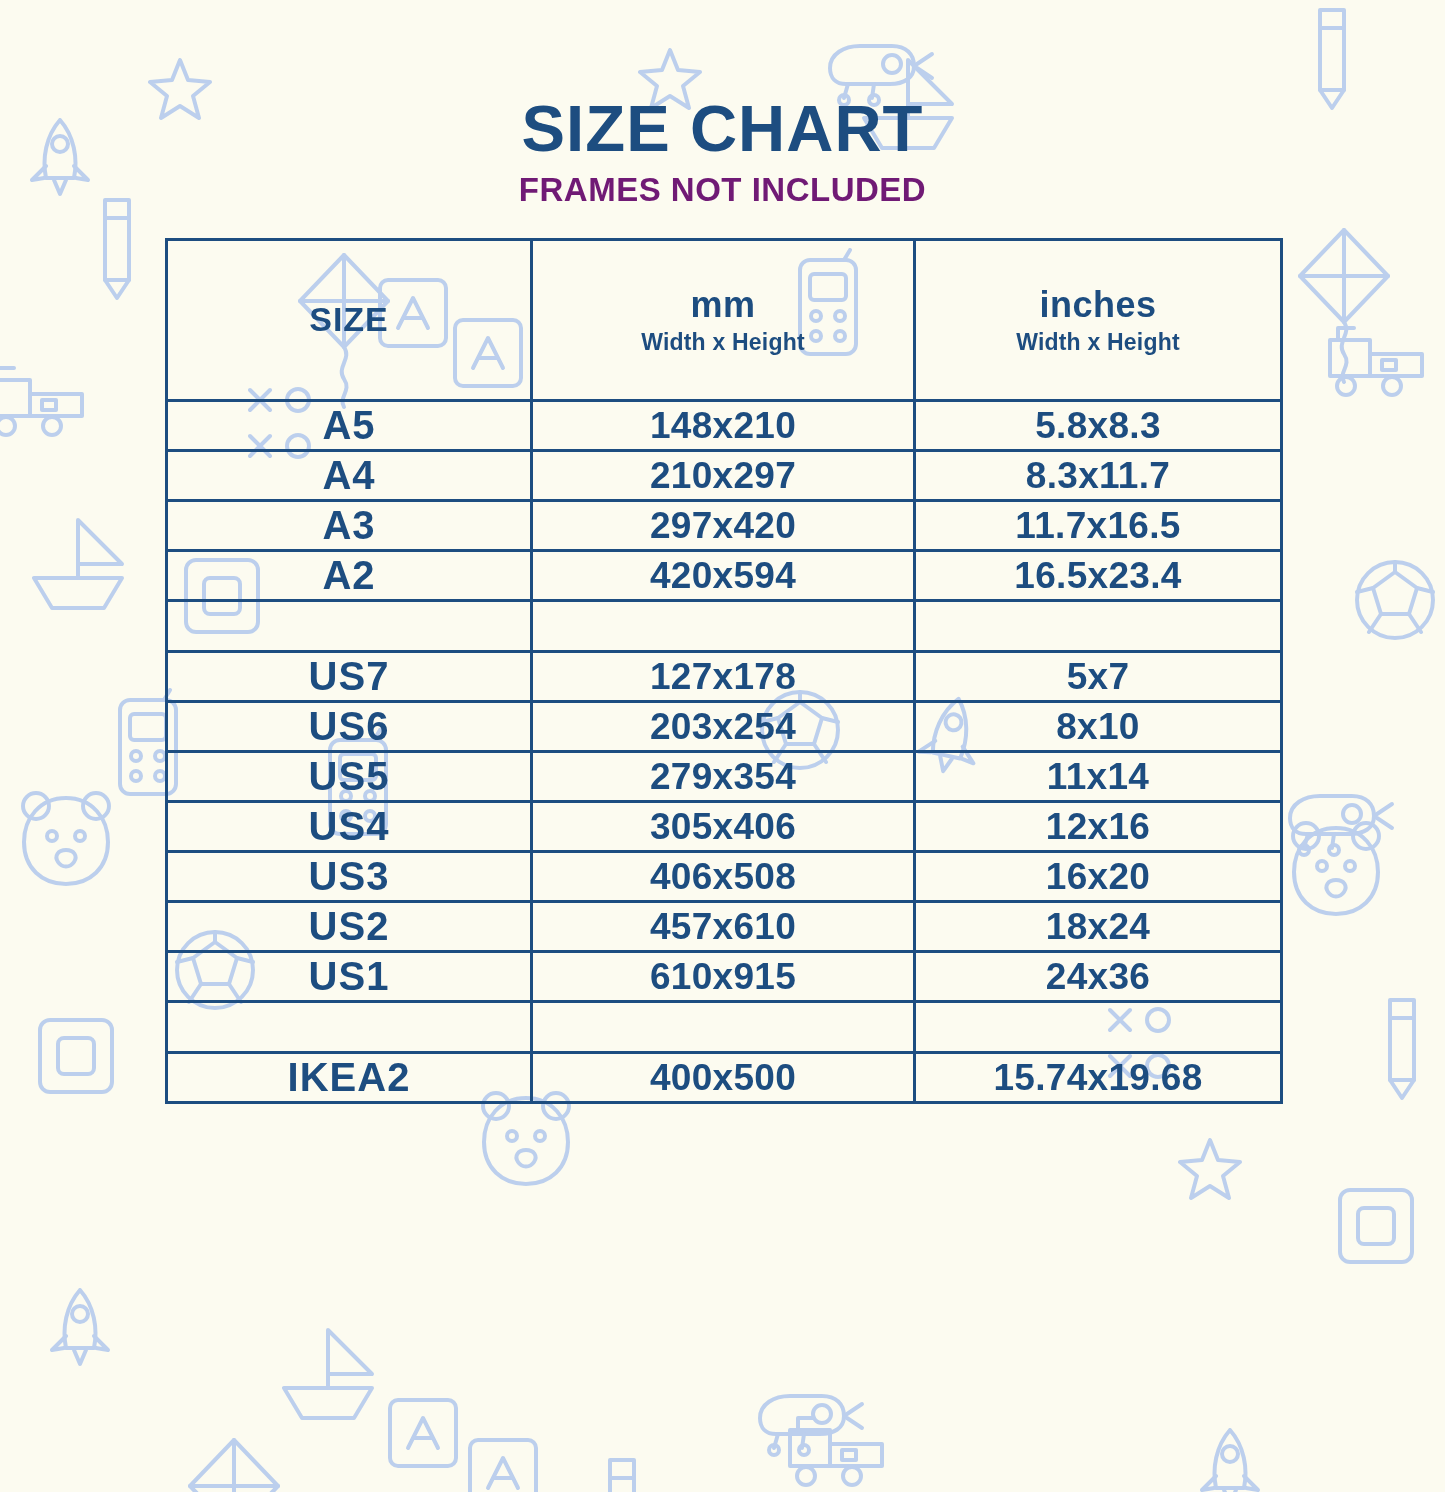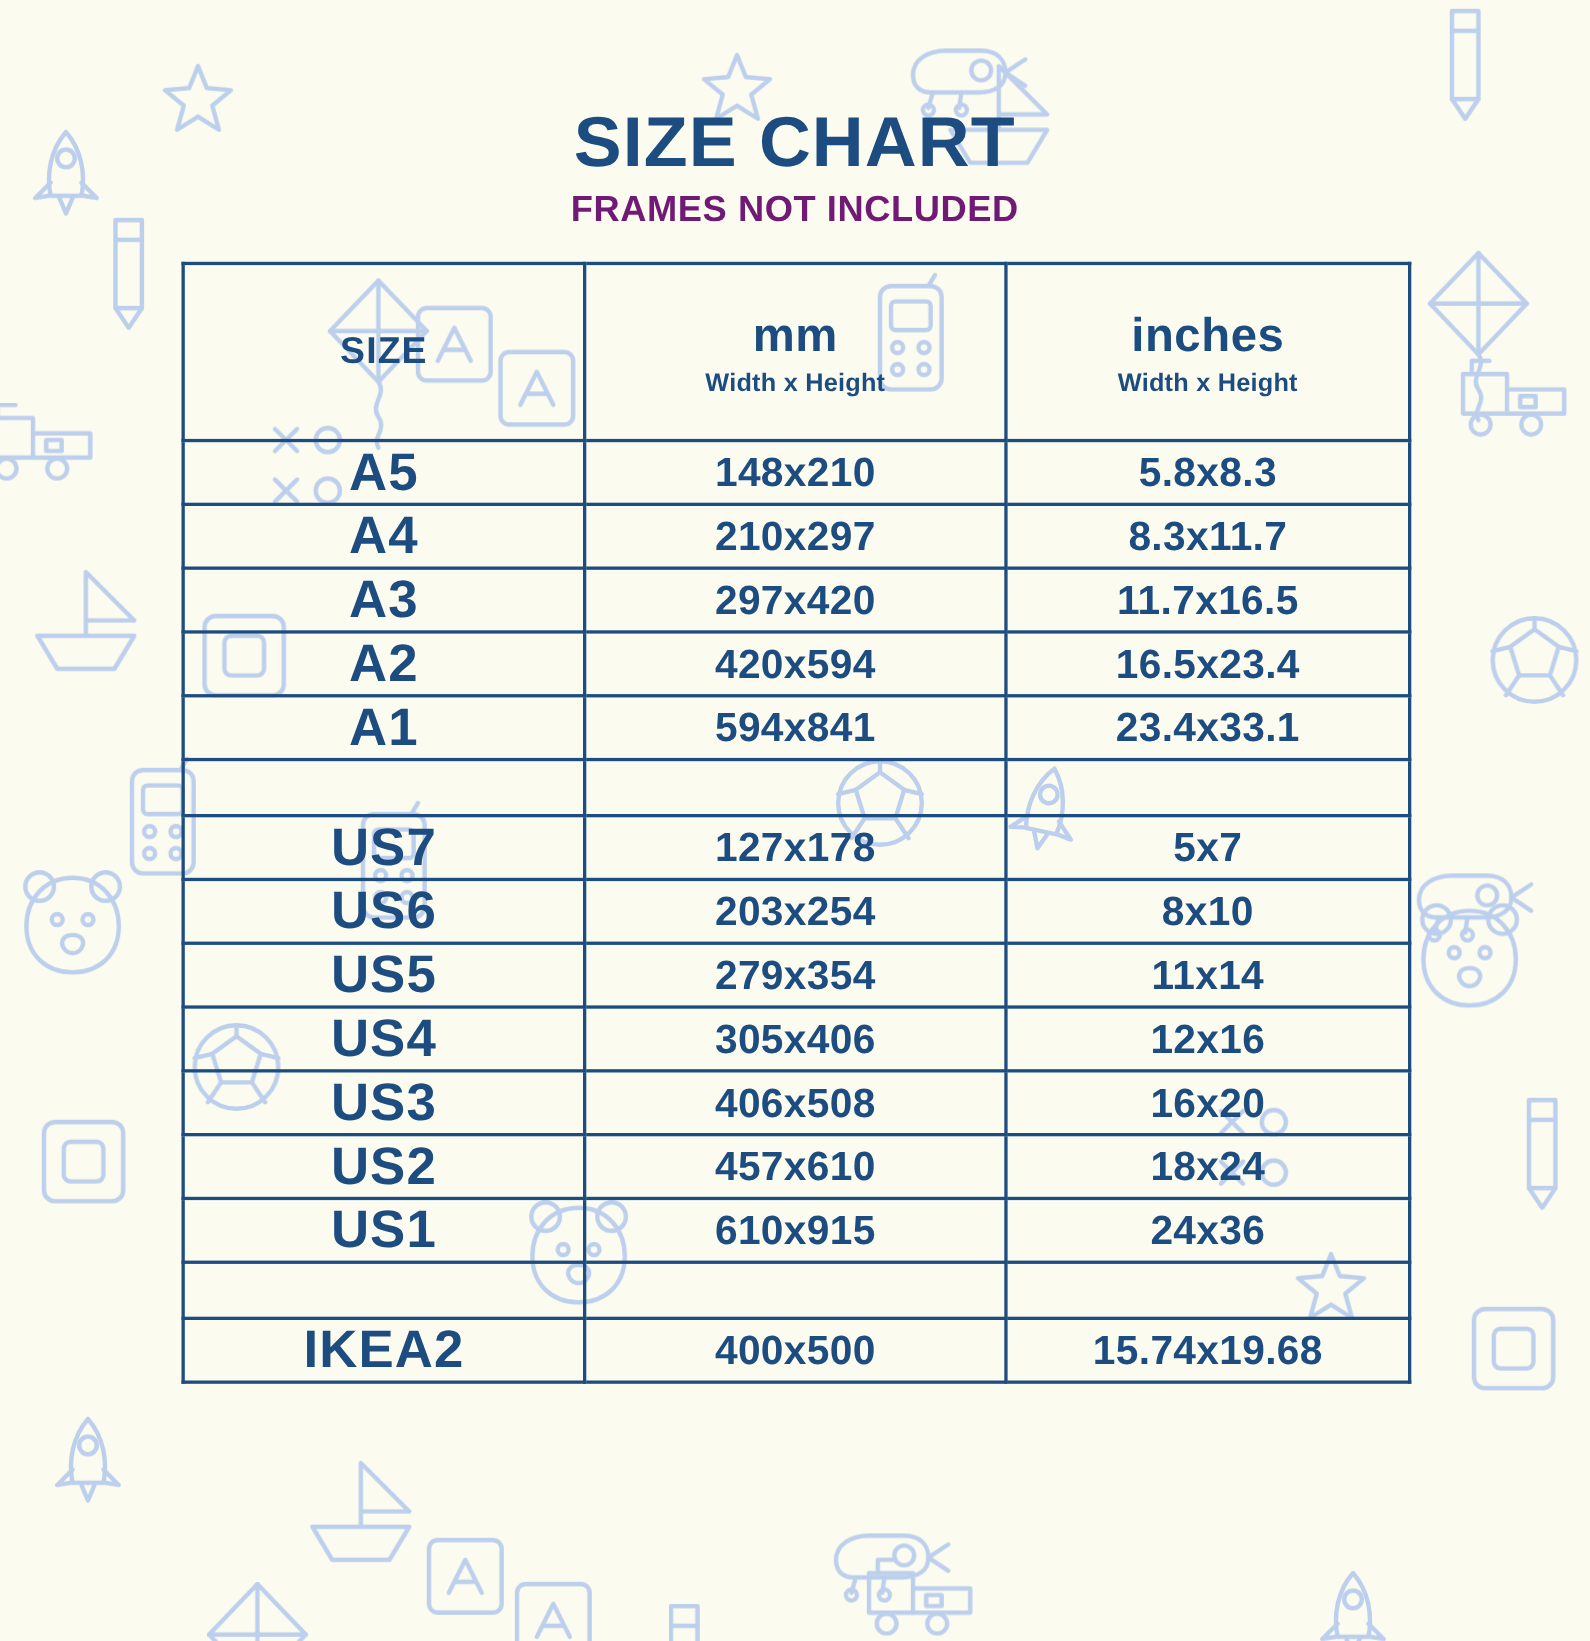--- a/index.html
+++ b/index.html
@@ -83,39 +83,39 @@
     height: 158px;
     font-size: 31px;
     line-height: 1.28;
   }
   thead th.size-head {
     font-size: 34px;
     letter-spacing: 1px;
   }
   thead th .hd-unit {
     display: block;
-    font-size: 43px;
+    font-size: 36px;
     letter-spacing: 0.5px;
   }
   thead th .hd-dims {
     display: block;
     font-size: 23px;
     letter-spacing: 0.2px;
   }
 
   tbody td {
     height: 47px;
     font-size: 37px;
     letter-spacing: 0.3px;
   }
   tbody tr.spacer td {
     height: 48px;
   }
   tbody td.size-cell {
-    font-size: 48px;
+    font-size: 40px;
     letter-spacing: 1px;
   }
 </style>
 </head>
 <body>
 
 <svg id="bg-pattern" viewBox="0 0 1445 1492" xmlns="http://www.w3.org/2000/svg" aria-hidden="true">
   <defs>
     <g id="doodle-rocket" stroke="#b9cdec" stroke-width="4" fill="none" stroke-linecap="round" stroke-linejoin="round">
       <path d="M20 0 C34 16 38 38 34 58 L6 58 C2 38 6 16 20 0 Z"></path>
@@ -291,25 +291,20 @@
       <tr>
         <td class="size-cell">A3</td>
         <td>297x420</td>
         <td>11.7x16.5</td>
       </tr>
       <tr>
         <td class="size-cell">A2</td>
         <td>420x594</td>
         <td>16.5x23.4</td>
       </tr>
-      <tr>
-        <td class="size-cell">A1</td>
-        <td>594x841</td>
-        <td>23.4x33.1</td>
-      </tr>
       <tr class="spacer">
         <td class="size-cell"></td>
         <td></td>
         <td></td>
       </tr>
       <tr>
         <td class="size-cell">US7</td>
         <td>127x178</td>
         <td>5x7</td>
       </tr>

